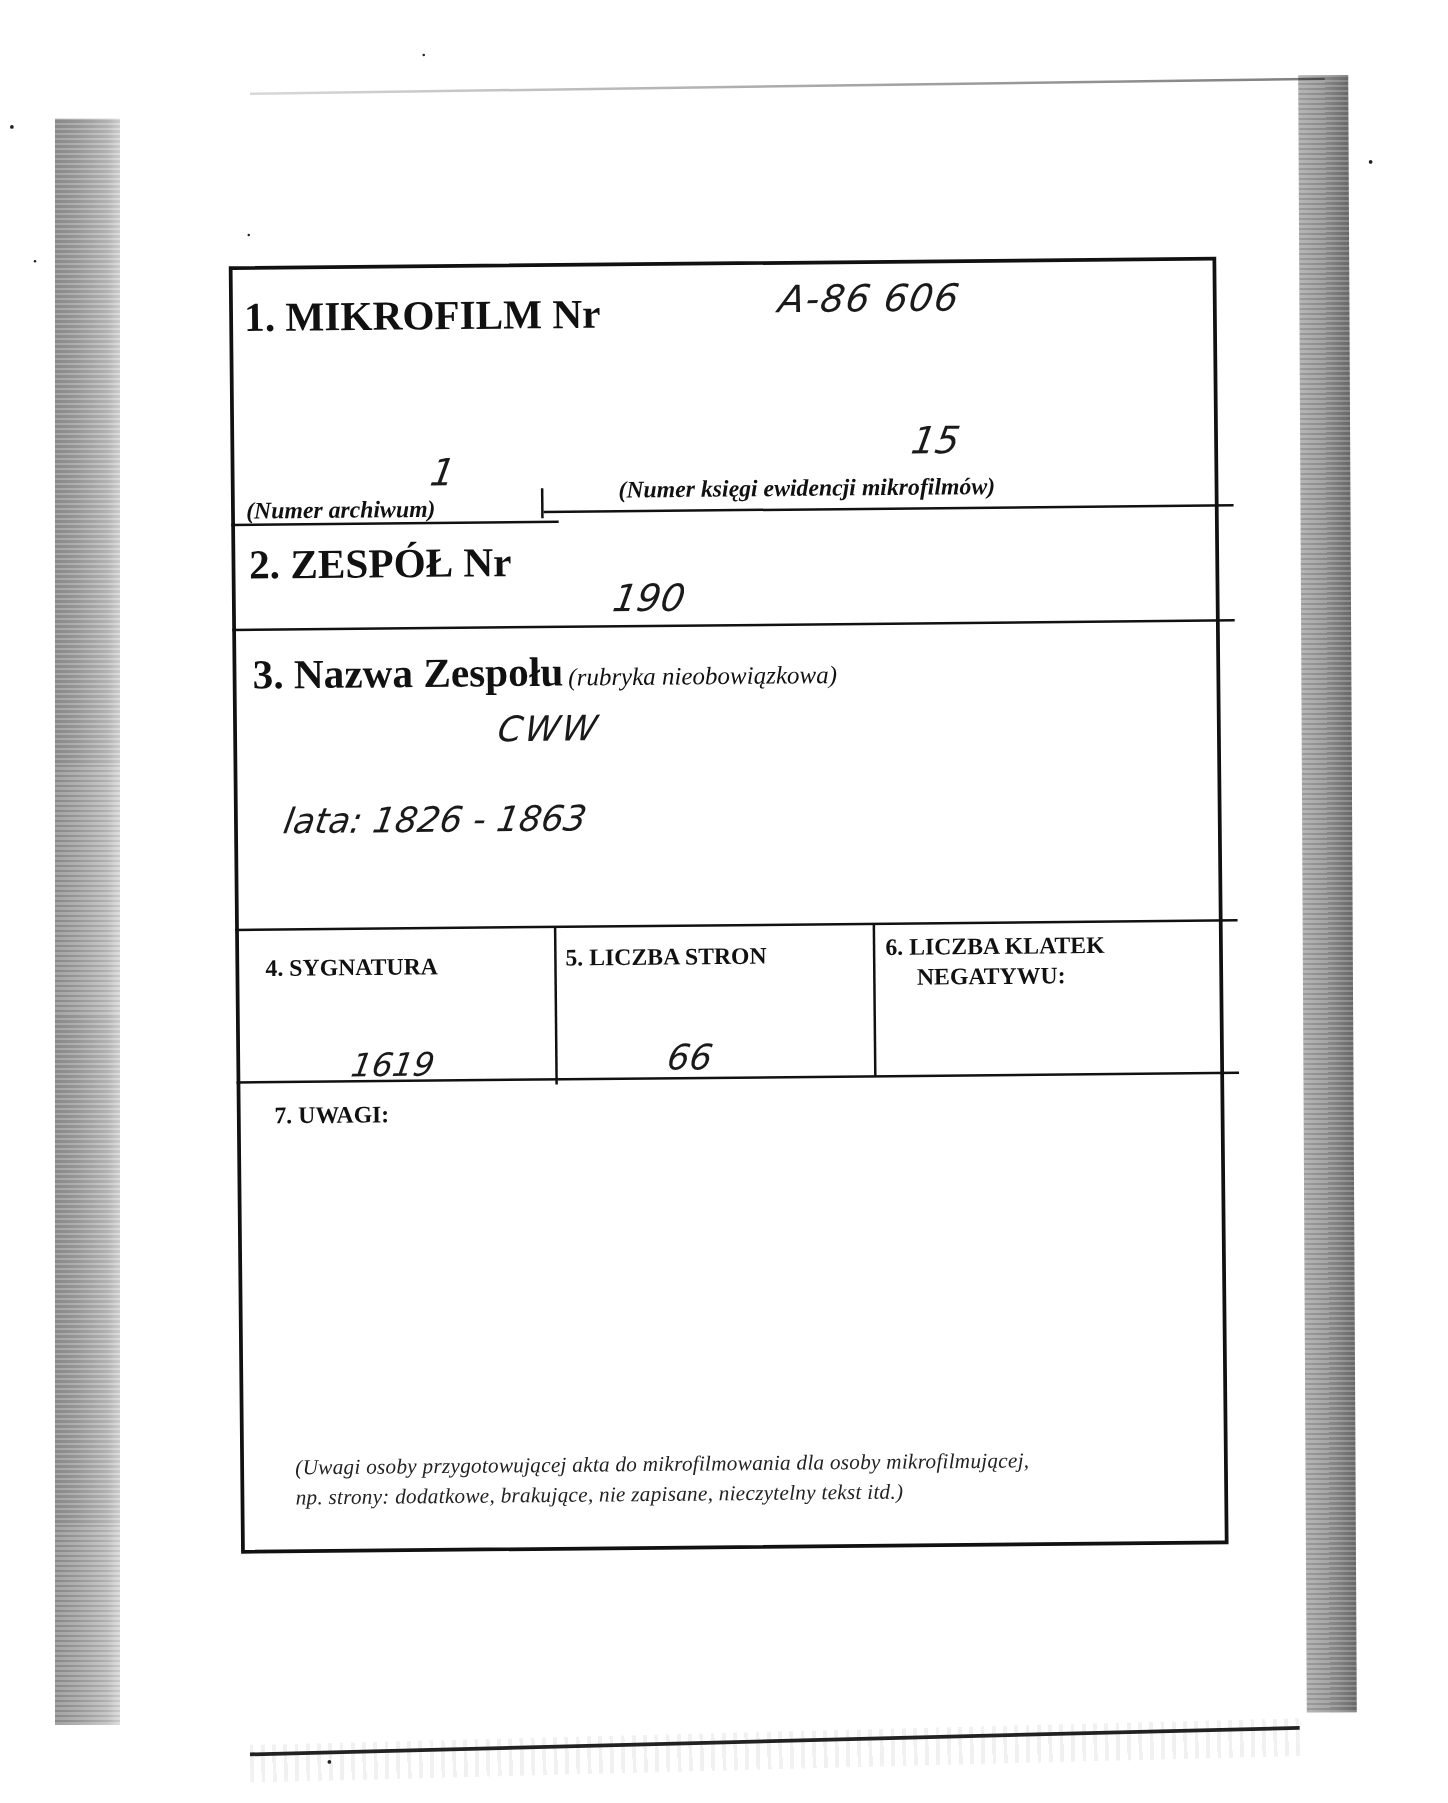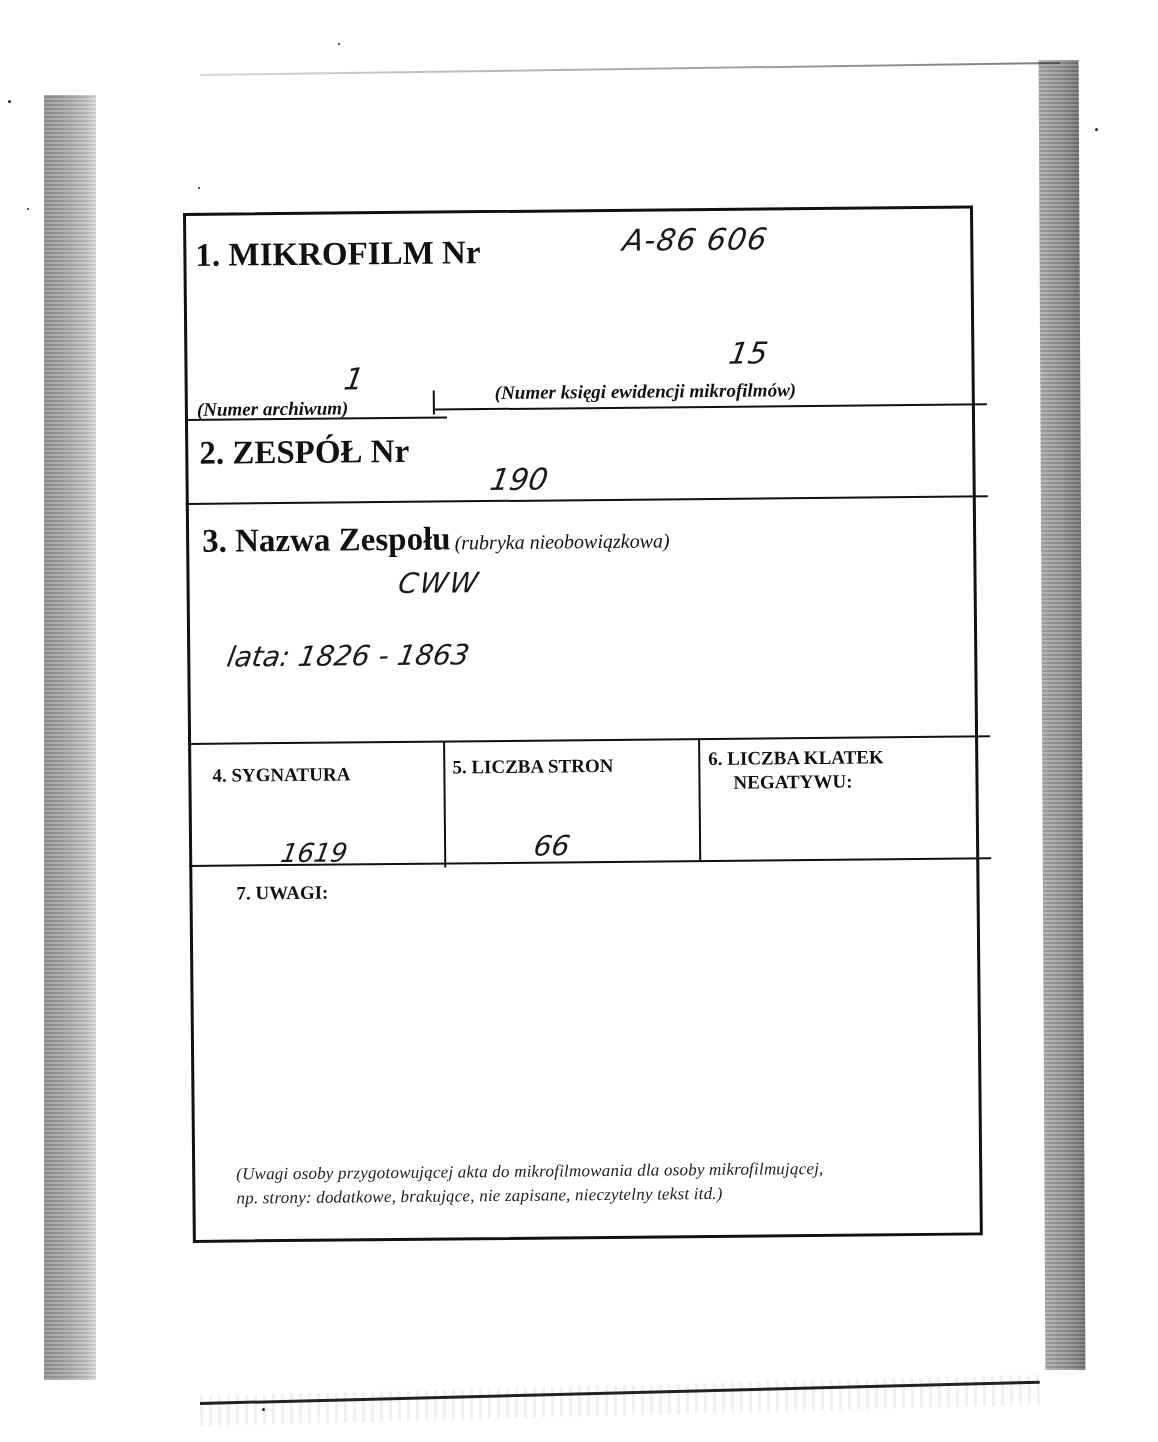--- a/index.html
+++ b/index.html
@@ -112,16 +112,16 @@
   <div class="label small-b" style="left:24px;top:552px;">4. SYGNATURA</div>
   <div class="vline" style="left:255px;top:531px;height:126px;"></div>
   <div class="label small-b" style="left:264px;top:546px;">5. LICZBA  STRON</div>
   <div class="vline" style="left:510px;top:531px;height:122px;"></div>
   <div class="label small-b" style="left:520px;top:540px;">6. LICZBA  KLATEK</div>
   <div class="label small-b" style="left:545px;top:564px;">NEGATYWU:</div>
   <div class="hand" style="left:92px;top:626px;font-size:26px;">1619</div>
   <div class="hand" style="left:345px;top:620px;font-size:28px;">66</div>
   <div class="hline" style="top:652px;"></div>
 
-  <div class="label small-b" style="left:47px;top:670px;">7. UWAGI:</div>
+  <div class="label small-b" style="left:30px;top:670px;">7. UWAGI:</div>
   <div class="note" style="position:absolute;left:44px;top:952px;white-space:nowrap;">(Uwagi osoby przygotowującej akta do mikrofilmowania dla osoby mikrofilmującej,</div>
   <div class="note" style="position:absolute;left:44px;top:976px;white-space:nowrap;">np. strony: dodatkowe, brakujące, nie zapisane, nieczytelny tekst itd.)</div>
 </div>
 
 </body></html>

